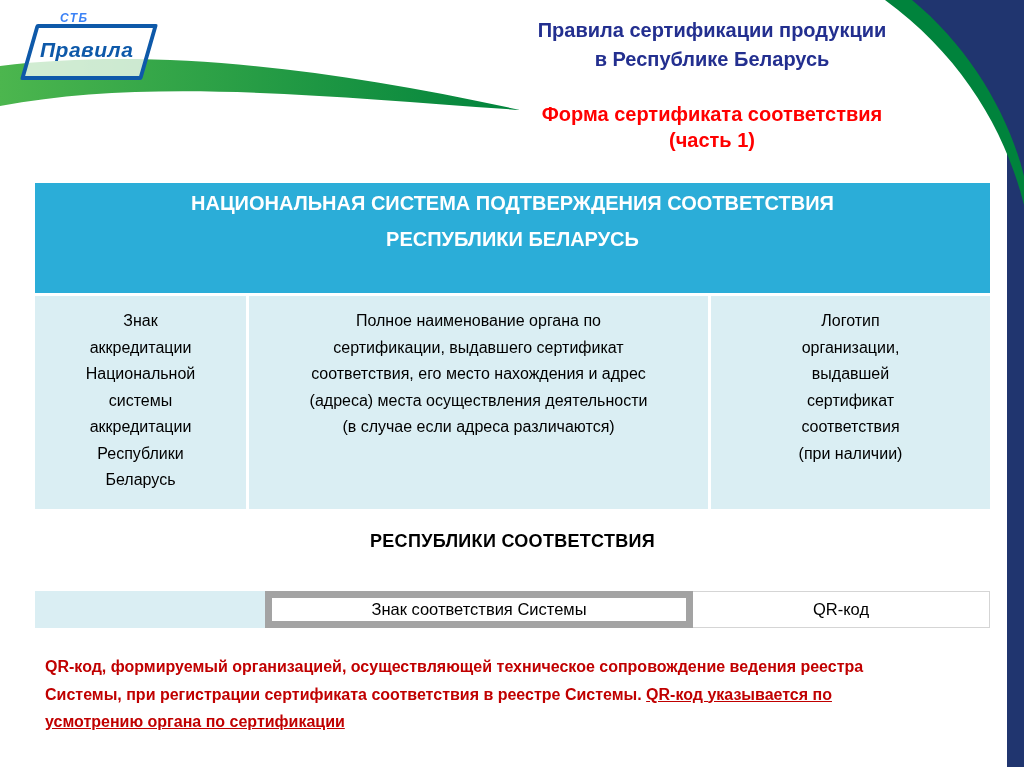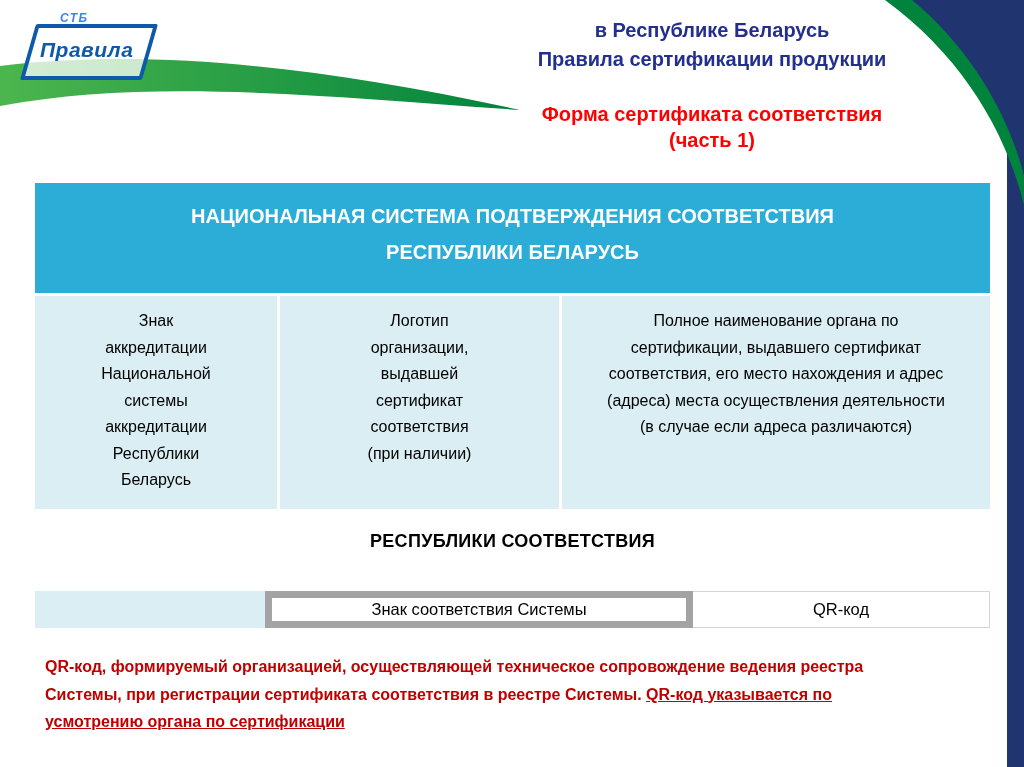--- a/index.html
+++ b/index.html
@@ -21,25 +21,25 @@
 
   
   .title { position: absolute; left: 402px; top: 16px; width: 620px; text-align: center;
            color: #232F8F; font-size: 20px; font-weight: 700; line-height: 1.45; z-index: 2; }
   .subtitle { position: absolute; left: 402px; top: 101px; width: 620px; text-align: center;
               color: #FF0000; font-size: 20px; font-weight: 700; line-height: 1.32; z-index: 2; }
 
   
   .cert-table { position: absolute; left: 35px; top: 183px; width: 955px; z-index: 2; color: #000; }
   .t-header { height: 110px; background: #2BADD8; color: #ffffff; font-weight: 700; font-size: 20px;
-              text-align: center; padding-top: 15px; line-height: 1.8; white-space: pre-line; }
+              text-align: center; padding-top: 2px; line-height: 1.8; white-space: pre-line; }
   .t-row2 { display: flex; gap: 3px; margin-top: 3px; height: 213px; }
   .t-row2 .cell { background: #DAEEF3; text-align: center; font-size: 16px; line-height: 1.66;
                   padding: 12px 14px; white-space: pre-line; }
-  .c1 { width: 242px; }
+  .c1 { width: 211px; }
   .c2 { flex: 1; }
   .c3 { width: 279px; }
   .t-row3 { height: 82px; background: #ffffff; text-align: center; padding-top: 22px;
             font-weight: 700; font-size: 18px; letter-spacing: .3px; }
   .t-row4 { display: flex; height: 37px; font-size: 16.5px; }
   .b1 { width: 230px; background: #DAEEF3; }
   .b2 { flex: 1; background: #ffffff; border: 7px solid #a3a3a3;
         display: flex; align-items: center; justify-content: center; }
   .b3 { width: 297px; background: #ffffff; border: 1px solid #D5D5D5; border-left: none;
         display: flex; align-items: center; justify-content: center; }
@@ -68,52 +68,52 @@
     <path d="M912,0 L1024,0 L1024,176 C1008,112 968,46 912,0 Z" fill="#20356F"></path>
   </svg>
 
   <div class="logo">
     <div class="logo-frame"></div>
     <div class="logo-mark">СТБ</div>
     <div class="logo-brand">Правила</div>
   </div>
 
   <div class="title">
+    <div>Правила сертификации продукции</div>
     <div>в Республике Беларусь</div>
-    <div>Правила сертификации продукции</div>
   </div>
 
   <div class="subtitle">
     <div>Форма сертификата соответствия</div>
     <div>(часть 1)</div>
   </div>
 
   <div class="cert-table">
     <div class="t-header">НАЦИОНАЛЬНАЯ СИСТЕМА ПОДТВЕРЖДЕНИЯ СООТВЕТСТВИЯ
 РЕСПУБЛИКИ БЕЛАРУСЬ</div>
 
     <div class="t-row2">
       <div class="cell c1">Знак
 аккредитации
 Национальной
 системы
 аккредитации
 Республики
 Беларусь</div>
+      <div class="cell c2">Полное наименование органа по
+сертификации, выдавшего сертификат
+соответствия, его место нахождения и адрес
+(адреса) места осуществления деятельности
+(в случае если адреса различаются)</div>
       <div class="cell c3">Логотип
 организации,
 выдавшей
 сертификат
 соответствия
 (при наличии)</div>
-      <div class="cell c2">Полное наименование органа по
-сертификации, выдавшего сертификат
-соответствия, его место нахождения и адрес
-(адреса) места осуществления деятельности
-(в случае если адреса различаются)</div>
     </div>
 
     <div class="t-row3">РЕСПУБЛИКИ СООТВЕТСТВИЯ</div>
 
     <div class="t-row4">
       <div class="b1"></div>
       <div class="b2">Знак соответствия Системы</div>
       <div class="b3">QR-код</div>
     </div>
   </div>

